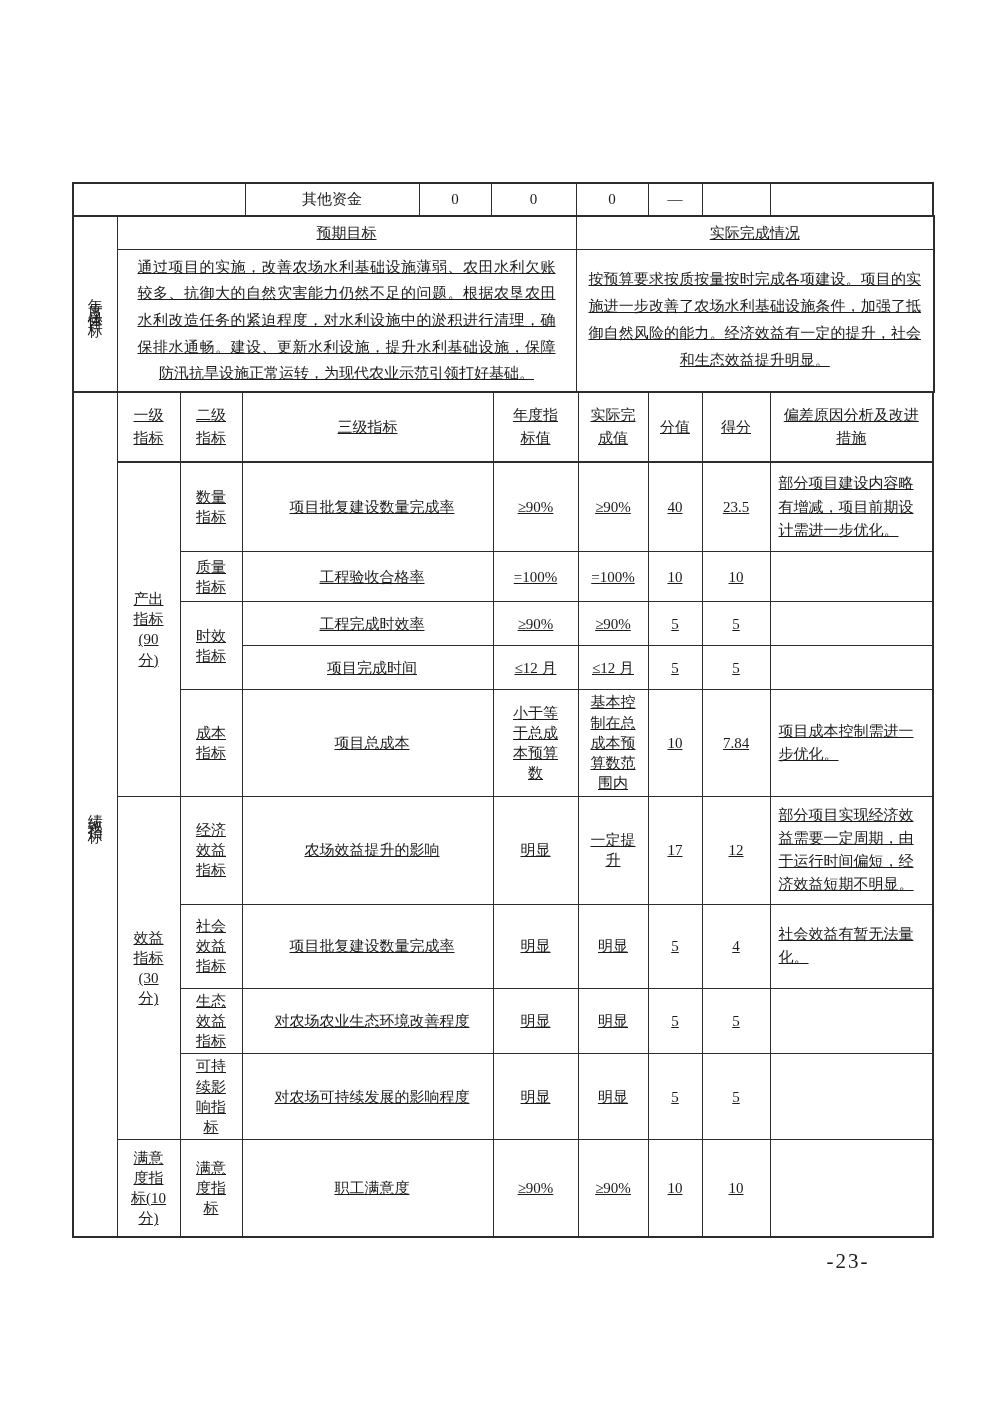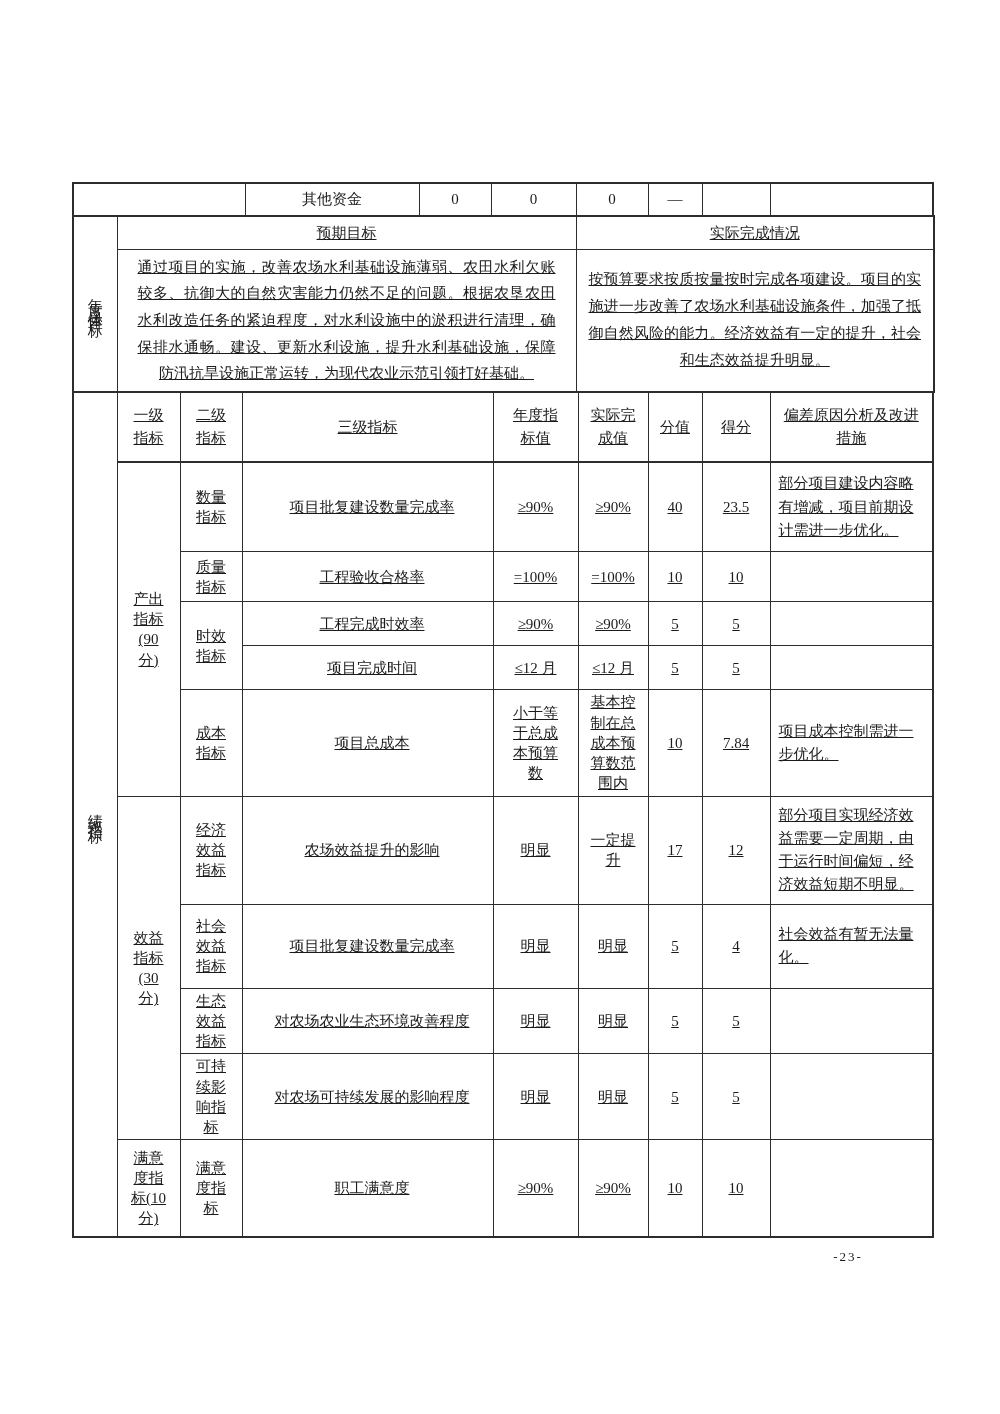--- a/index.html
+++ b/index.html
@@ -21,21 +21,21 @@
     text-align:justify;text-align-last:center;padding:4px 20px;
     font-size:15px;line-height:1.78;
   }
   .goal-r{padding:4px 12px;line-height:1.8;margin-top:9px;}
   .vert{
     writing-mode:vertical-rl;text-orientation:upright;display:inline-block;
     letter-spacing:5px;line-height:1.2;
   }
   .pageno{
     position:absolute;left:798px;top:1249px;width:100px;text-align:center;
-    font-size:13px;letter-spacing:2px;
+    font-size:21px;letter-spacing:2px;
   }
 </style>
 </head>
 <body>
 
 <div class="sheet">
 
   <table class="t1">
     <colgroup>
       <col style="width:172px">

